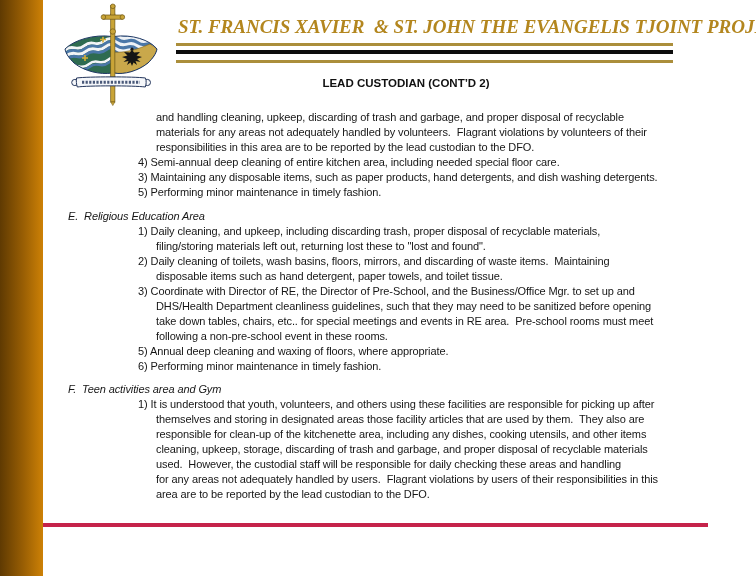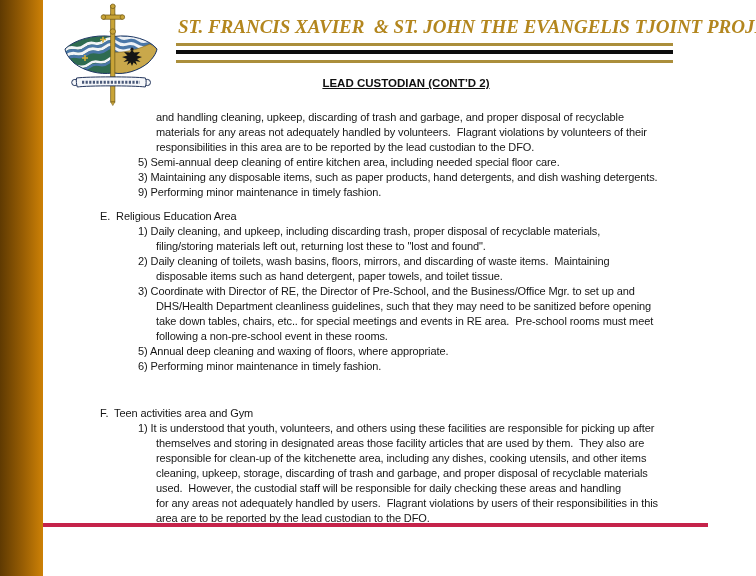--- a/index.html
+++ b/index.html
@@ -29,29 +29,29 @@
     position:absolute;left:178px;top:16px;
     font-weight:bold;font-style:italic;font-size:19px;letter-spacing:0px;
     color:var(--title-gold);white-space:pre;font-family:Liberation Serif, serif;
   }
   .rule{position:absolute;left:176px;width:497px;}
   .rule.g1{top:43px;height:3px;background:var(--rule-gold);}
   .rule.bk{top:50px;height:4px;background:var(--rule-black);}
   .rule.g2{top:60px;height:3px;background:var(--rule-gold);}
   .subtitle{
     position:absolute;left:178px;top:77px;width:456px;text-align:center;
-    font-weight:bold;font-size:11.5px;color:#101010;white-space:pre;text-decoration:underline;
+    font-weight:bold;font-size:11.5px;color:#101010;white-space:pre;
   }
   .body-host{position:absolute;left:0;top:0;width:756px;height:576px;}
   .block{position:absolute;left:0;right:0;}
   .line{
     font-size:11px;line-height:15px;color:#161616;
     white-space:pre;letter-spacing:-0.1px;
   }
-  .line.section{padding-left:100px;}
+  .line.section{padding-left:68px;font-style:italic;}
   .line.item{padding-left:138px;}
   .line.cont{padding-left:156px;}
   .footer-line{
     position:absolute;left:43px;top:523px;width:665px;height:4px;
     background:var(--footer-crimson);
   }
 </style>
 </head>
 <body>
 
@@ -131,38 +131,38 @@
   <div class="rule bk"></div>
   <div class="rule g2"></div>
 
   <div class="subtitle">LEAD CUSTODIAN (CONT’D 2)</div>
 
   <div class="body-host">
       <div class="block" style="top: 110px;">
         <div class="line cont">and handling cleaning, upkeep, discarding of trash and garbage, and proper disposal of recyclable</div>
         <div class="line cont">materials for any areas not adequately handled by volunteers.  Flagrant violations by volunteers of their</div>
         <div class="line cont">responsibilities in this area are to be reported by the lead custodian to the DFO.</div>
-        <div class="line item">5) Semi-annual deep cleaning of entire kitchen area, including needed special floor care.</div>
+        <div class="line item">4) Semi-annual deep cleaning of entire kitchen area, including needed special floor care.</div>
         <div class="line item">3) Maintaining any disposable items, such as paper products, hand detergents, and dish washing detergents.</div>
-        <div class="line item">9) Performing minor maintenance in timely fashion.</div>
+        <div class="line item">5) Performing minor maintenance in timely fashion.</div>
       </div>
       <div class="block" style="top: 209px;">
         <div class="line section">E.  Religious Education Area</div>
         <div class="line item">1) Daily cleaning, and upkeep, including discarding trash, proper disposal of recyclable materials,</div>
         <div class="line cont">filing/storing materials left out, returning lost these to "lost and found".</div>
         <div class="line item">2) Daily cleaning of toilets, wash basins, floors, mirrors, and discarding of waste items.  Maintaining</div>
         <div class="line cont">disposable items such as hand detergent, paper towels, and toilet tissue.</div>
         <div class="line item">3) Coordinate with Director of RE, the Director of Pre-School, and the Business/Office Mgr. to set up and</div>
         <div class="line cont">DHS/Health Department cleanliness guidelines, such that they may need to be sanitized before opening</div>
         <div class="line cont">take down tables, chairs, etc.. for special meetings and events in RE area.  Pre-school rooms must meet</div>
         <div class="line cont">following a non-pre-school event in these rooms.</div>
         <div class="line item">5) Annual deep cleaning and waxing of floors, where appropriate.</div>
         <div class="line item">6) Performing minor maintenance in timely fashion.</div>
       </div>
-      <div class="block" style="top: 406px;">
+      <div class="block" style="top: 382px;">
         <div class="line section">F.  Teen activities area and Gym</div>
         <div class="line item">1) It is understood that youth, volunteers, and others using these facilities are responsible for picking up after</div>
         <div class="line cont">themselves and storing in designated areas those facility articles that are used by them.  They also are</div>
         <div class="line cont">responsible for clean-up of the kitchenette area, including any dishes, cooking utensils, and other items</div>
         <div class="line cont">cleaning, upkeep, storage, discarding of trash and garbage, and proper disposal of recyclable materials</div>
         <div class="line cont">used.  However, the custodial staff will be responsible for daily checking these areas and handling</div>
         <div class="line cont">for any areas not adequately handled by users.  Flagrant violations by users of their responsibilities in this</div>
         <div class="line cont">area are to be reported by the lead custodian to the DFO.</div>
       </div>
     </div>

